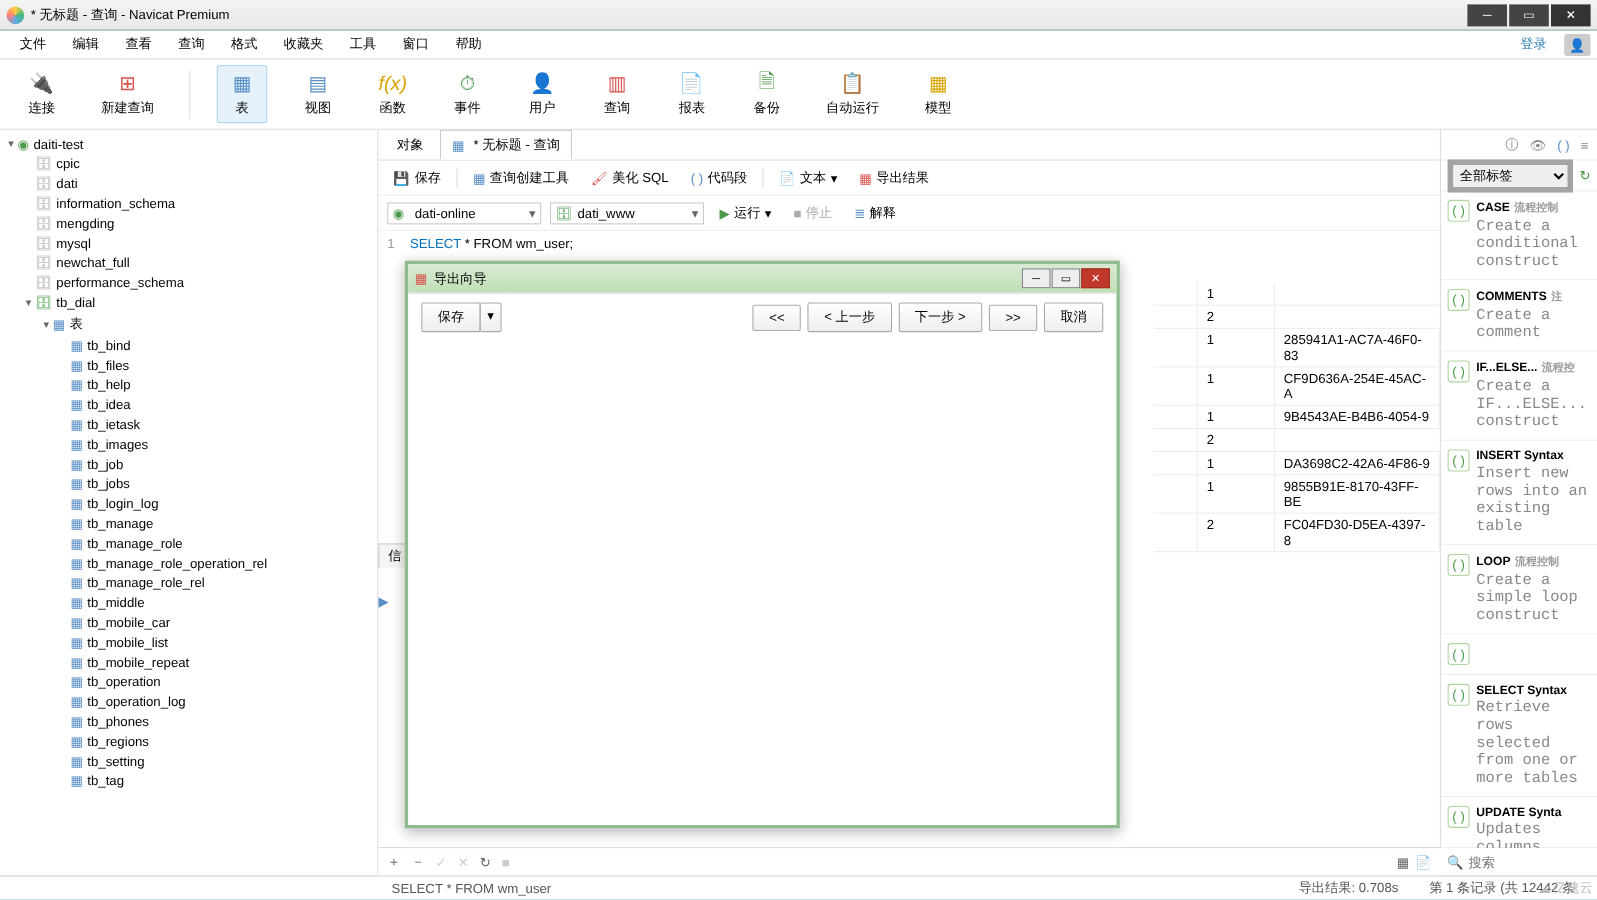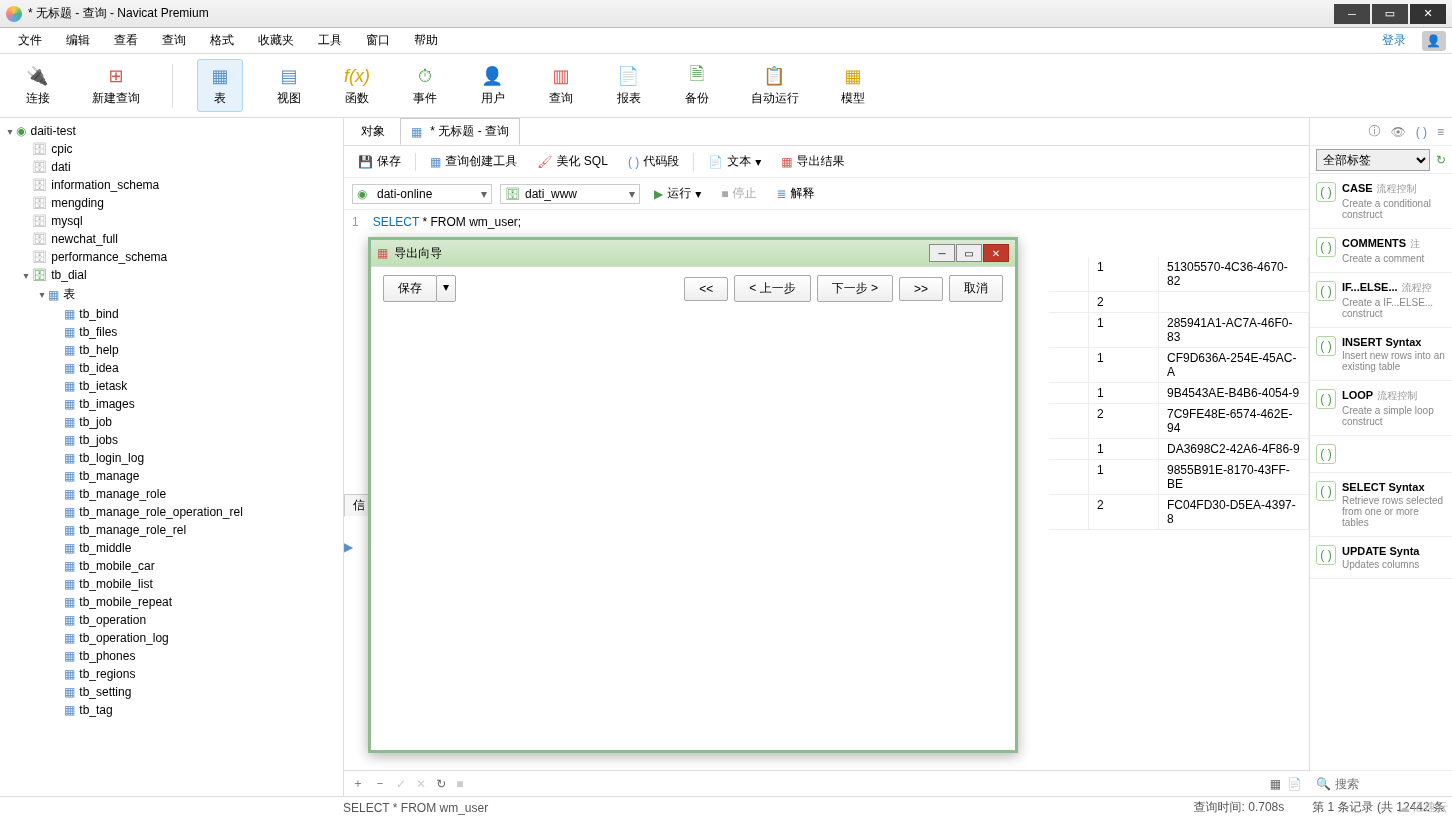--- a/index.html
+++ b/index.html
@@ -56,46 +56,46 @@
 .gh-cell { padding: 4px 8px; border-right: 1px solid #ddd; }
 .grid-body { position: absolute; right: 0; top: 24px; }
 .gr-row { display: flex; border-bottom: 1px solid #eee; }
 .gr-cell { padding: 3px 8px; border-right: 1px solid #eee; }
 
 
 .right-panel { width: 142px; display:flex;flex-direction:column;}
 .rp-icons { height:28px;display:flex;align-items:center;justify-content:flex-end;gap:10px;padding:0 8px;color:#888; border-bottom:1px solid #eee;}
 .rp-icons span { cursor:pointer; }
 .rp-filter { height:28px;display:flex;align-items:center;padding:0 6px;gap:6px;border-bottom:1px solid #eee; }
-.rp-filter select { flex:1;border:1px solid #a3a3a3;padding:2px; }
+.rp-filter select { flex:1;border:5px solid #a3a3a3;padding:2px; }
 .snippets { flex:1;overflow-y:auto; }
 .snip { display:flex;padding:8px 6px;gap:6px;border-bottom:1px solid #f0f0f0; }
 .snip-icon { width:20px;height:20px;border:1px solid #b0d6a0;color:#4a9a4a;display:flex;align-items:center;justify-content:center;border-radius:3px;flex-shrink:0; }
 .snip-title { font-weight:bold;font-size:11px; }
-.snip-tag { color:#999;font-size:10px;margin-left:4px;font-weight:normal; }
-.snip-desc { color:#888;font-size:10px;margin-top:2px; }
+.snip-tag { color:#999;font-size:10px;margin-left:4px;font-weight:bold; }
+.snip-desc { color:#888;font-size:14px;margin-top:2px;font-family:Liberation Mono, monospace; }
 .rp-search { height:26px;display:flex;align-items:center;padding:0 6px;gap:4px;border-top:1px solid #eee;color:#888; }
 
 
 .dialog-overlay { position: absolute; left: 368px; top: 237px; width: 650px; height: 516px; background: #fff; border: 3px solid #8fbc8f; box-shadow: 0 3px 12px rgba(0,0,0,0.3); display:flex;flex-direction:column; }
 .dlg-title { height: 26px; background: linear-gradient(#d9ead3,#c0dfb5); display: flex; align-items: center; padding: 0 6px; }
 .dlg-controls { margin-left:auto;display:flex; }
 .dlg-btn { width:26px;height:18px;display:flex;align-items:center;justify-content:center;font-size:10px;margin-left:1px;border:1px solid #888;background:#eee; }
 .dlg-btn.close { background:#c0392b;color:#fff;border-color:#a03020; }
 .dlg-body { flex:1;padding:20px 24px; }
 .dlg-heading { color:#1a73e8;font-size:14px;margin-bottom:40px; }
 .chk { display:flex;align-items:center;gap:6px;margin-bottom:10px; }
 .chk input { width:14px;height:14px; }
 .dlg-footer { height:44px;border-top:1px solid #ddd;display:flex;align-items:center;padding:0 12px;gap:6px; }
 .dlg-footer .btn { border:1px solid #aaa;background:linear-gradient(#fff,#eee);padding:4px 14px;cursor:pointer;border-radius:2px; }
 .combo-btn { display:flex; }
 .combo-btn .btn:last-child { padding:4px 6px; margin-left:-1px;}
 
 
-.statusbar { height: 22px; background: #fff; border-top: 1px solid #ddd; display: flex; align-items: center; padding: 0 7px; font-size: 11px; color: #555; position:relative; }
+.statusbar { height: 22px; background: #fff; border-top: 1px solid #ddd; display: flex; align-items: center; padding: 0 20px; font-size: 11px; color: #555; position:relative; }
 .statusbar .st-right { margin-left:auto;display:flex;gap:28px; }
 
 .bottom-toolbar { height:26px;border-top:1px solid #ddd;display:flex;align-items:center;padding:0 8px;gap:10px;color:#666;position:absolute;bottom:22px;left:344px;right:142px;background:#fff; }
 .bt-btn { cursor:pointer; }
 .bt-right { margin-left:auto;display:flex;gap:6px; }
 
 .watermark { position:absolute;right:4px;bottom:2px;color:#bbb;font-size:14px;display:flex;align-items:center;gap:2px; }
 .info-tab-stub { position:absolute;left:344px;top:494px;border:1px solid #ccc;background:#f5f5f5;padding:2px 8px;border-bottom:1px solid #fff; }
 .side-arrow { position:absolute;left:344px;top:540px;color:#5a8fc7; }
 </style>
@@ -402,21 +402,20 @@
     </div>
     <div class="editor">
       <span class="ln">1</span><span class="kw">SELECT</span><span> * FROM wm_user;</span>
     </div>
 
     <div class="data-grid">
       <div class="grid-body" id="grid-body">
           <div class="gr-row">
             <div class="gr-cell" style="width:40px"></div>
             <div class="gr-cell" style="width:70px">1</div>
-            <div class="gr-cell" style="width:150px">51305570-4C36-4670-82</div>
           </div>
           <div class="gr-row">
             <div class="gr-cell" style="width:40px"></div>
             <div class="gr-cell" style="width:70px">2</div>
           </div>
           <div class="gr-row">
             <div class="gr-cell" style="width:40px"></div>
             <div class="gr-cell" style="width:70px">1</div>
             <div class="gr-cell" style="width:150px">285941A1-AC7A-46F0-83</div>
           </div>
@@ -426,21 +425,20 @@
             <div class="gr-cell" style="width:150px">CF9D636A-254E-45AC-A</div>
           </div>
           <div class="gr-row">
             <div class="gr-cell" style="width:40px"></div>
             <div class="gr-cell" style="width:70px">1</div>
             <div class="gr-cell" style="width:150px">9B4543AE-B4B6-4054-9</div>
           </div>
           <div class="gr-row">
             <div class="gr-cell" style="width:40px"></div>
             <div class="gr-cell" style="width:70px">2</div>
-            <div class="gr-cell" style="width:150px">7C9FE48E-6574-462E-94</div>
           </div>
           <div class="gr-row">
             <div class="gr-cell" style="width:40px"></div>
             <div class="gr-cell" style="width:70px">1</div>
             <div class="gr-cell" style="width:150px">DA3698C2-42A6-4F86-9</div>
           </div>
           <div class="gr-row">
             <div class="gr-cell" style="width:40px"></div>
             <div class="gr-cell" style="width:70px">1</div>
             <div class="gr-cell" style="width:150px">9855B91E-8170-43FF-BE</div>
@@ -539,21 +537,21 @@
   <div class="bt-right">
     <span class="bt-btn">▦</span>
     <span class="bt-btn">📄</span>
   </div>
 </div>
 
 <div class="statusbar">
   <span style="width:336px"></span>
   <span>SELECT * FROM wm_user</span>
   <div class="st-right">
-    <span><span>查询时间: </span><span>0.708s</span></span>
+    <span><span>导出结果: </span><span>0.708s</span></span>
     <span>第 1 条记录 (共 12442 条</span>
   </div>
 </div>
 
 <div class="dialog-overlay">
   <div class="dlg-title">
     <span style="color:#d9534f;margin-right:6px">▦</span>
     <span>导出向导</span>
     <div class="dlg-controls">
       <div class="dlg-btn">─</div>

